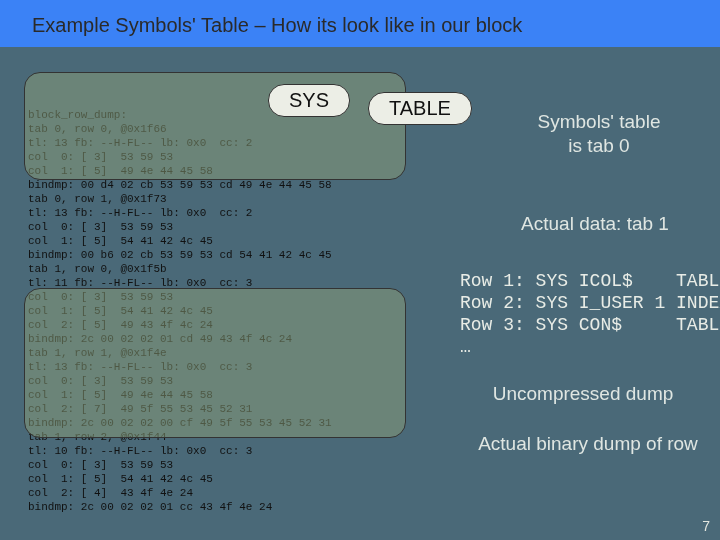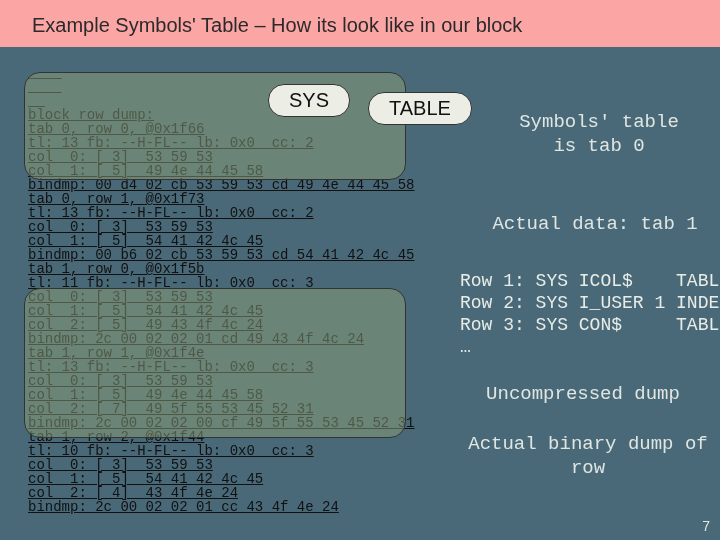--- a/index.html
+++ b/index.html
@@ -6,41 +6,40 @@
     margin: 0;
     padding: 0;
     width: 720px;
     height: 540px;
     background: #4a6978;
     font-family: Arial, sans-serif;
     position: relative;
     overflow: hidden;
   }
   .header-bar {
-    background: #fca5a5;
+    background: #3b82f6;
     padding: 14px 18px 10px 32px;
     font-size: 20px;
     color: #2a2a2a;
     font-weight: 400;
   }
   .content {
     position: absolute;
     top: 52px;
     left: 28px;
     right: 10px;
     bottom: 0;
   }
   .dump {
     font-family: "Courier New", monospace;
-    font-size: 14px;
+    font-size: 11px;
     line-height: 14px;
     color: #111;
     white-space: pre;
     position: relative;
-    text-decoration: underline;
   }
   .box {
     position: absolute;
     border: 1px solid #333;
     border-radius: 16px;
     background: rgba(140,160,120,0.5);
     pointer-events: none;
   }
   .box-tab0 {
     top: 20px;
@@ -61,21 +60,21 @@
     border-radius: 16px;
     padding: 4px 20px;
     font-family: Arial, sans-serif;
     font-size: 20px;
     color: #111;
   }
   .badge-sys   { top: 32px;  left: 240px; }
   .badge-index { top: 40px;  left: 340px; }
   .callout {
     position: absolute;
-    font-family: Liberation Mono, monospace;
+    font-family: Liberation Sans, sans-serif;
     color: #dfe6e2;
     font-size: 19px;
     line-height: 24px;
     text-align: center;
   }
   .c1 { top: 58px; left: 486px; width: 170px; }
   .c2 { top: 160px; left: 452px; width: 230px; }
   .c3 { top: 218px; left: 432px; width: 260px; font-family: "Courier New", monospace; font-size: 18px; text-align: left; white-space: pre; line-height:22px; color:#e8ece6;}
   .c4 { top: 330px; left: 440px; width: 230px; }
   .c5 { top: 380px; left: 420px; width: 280px; }

